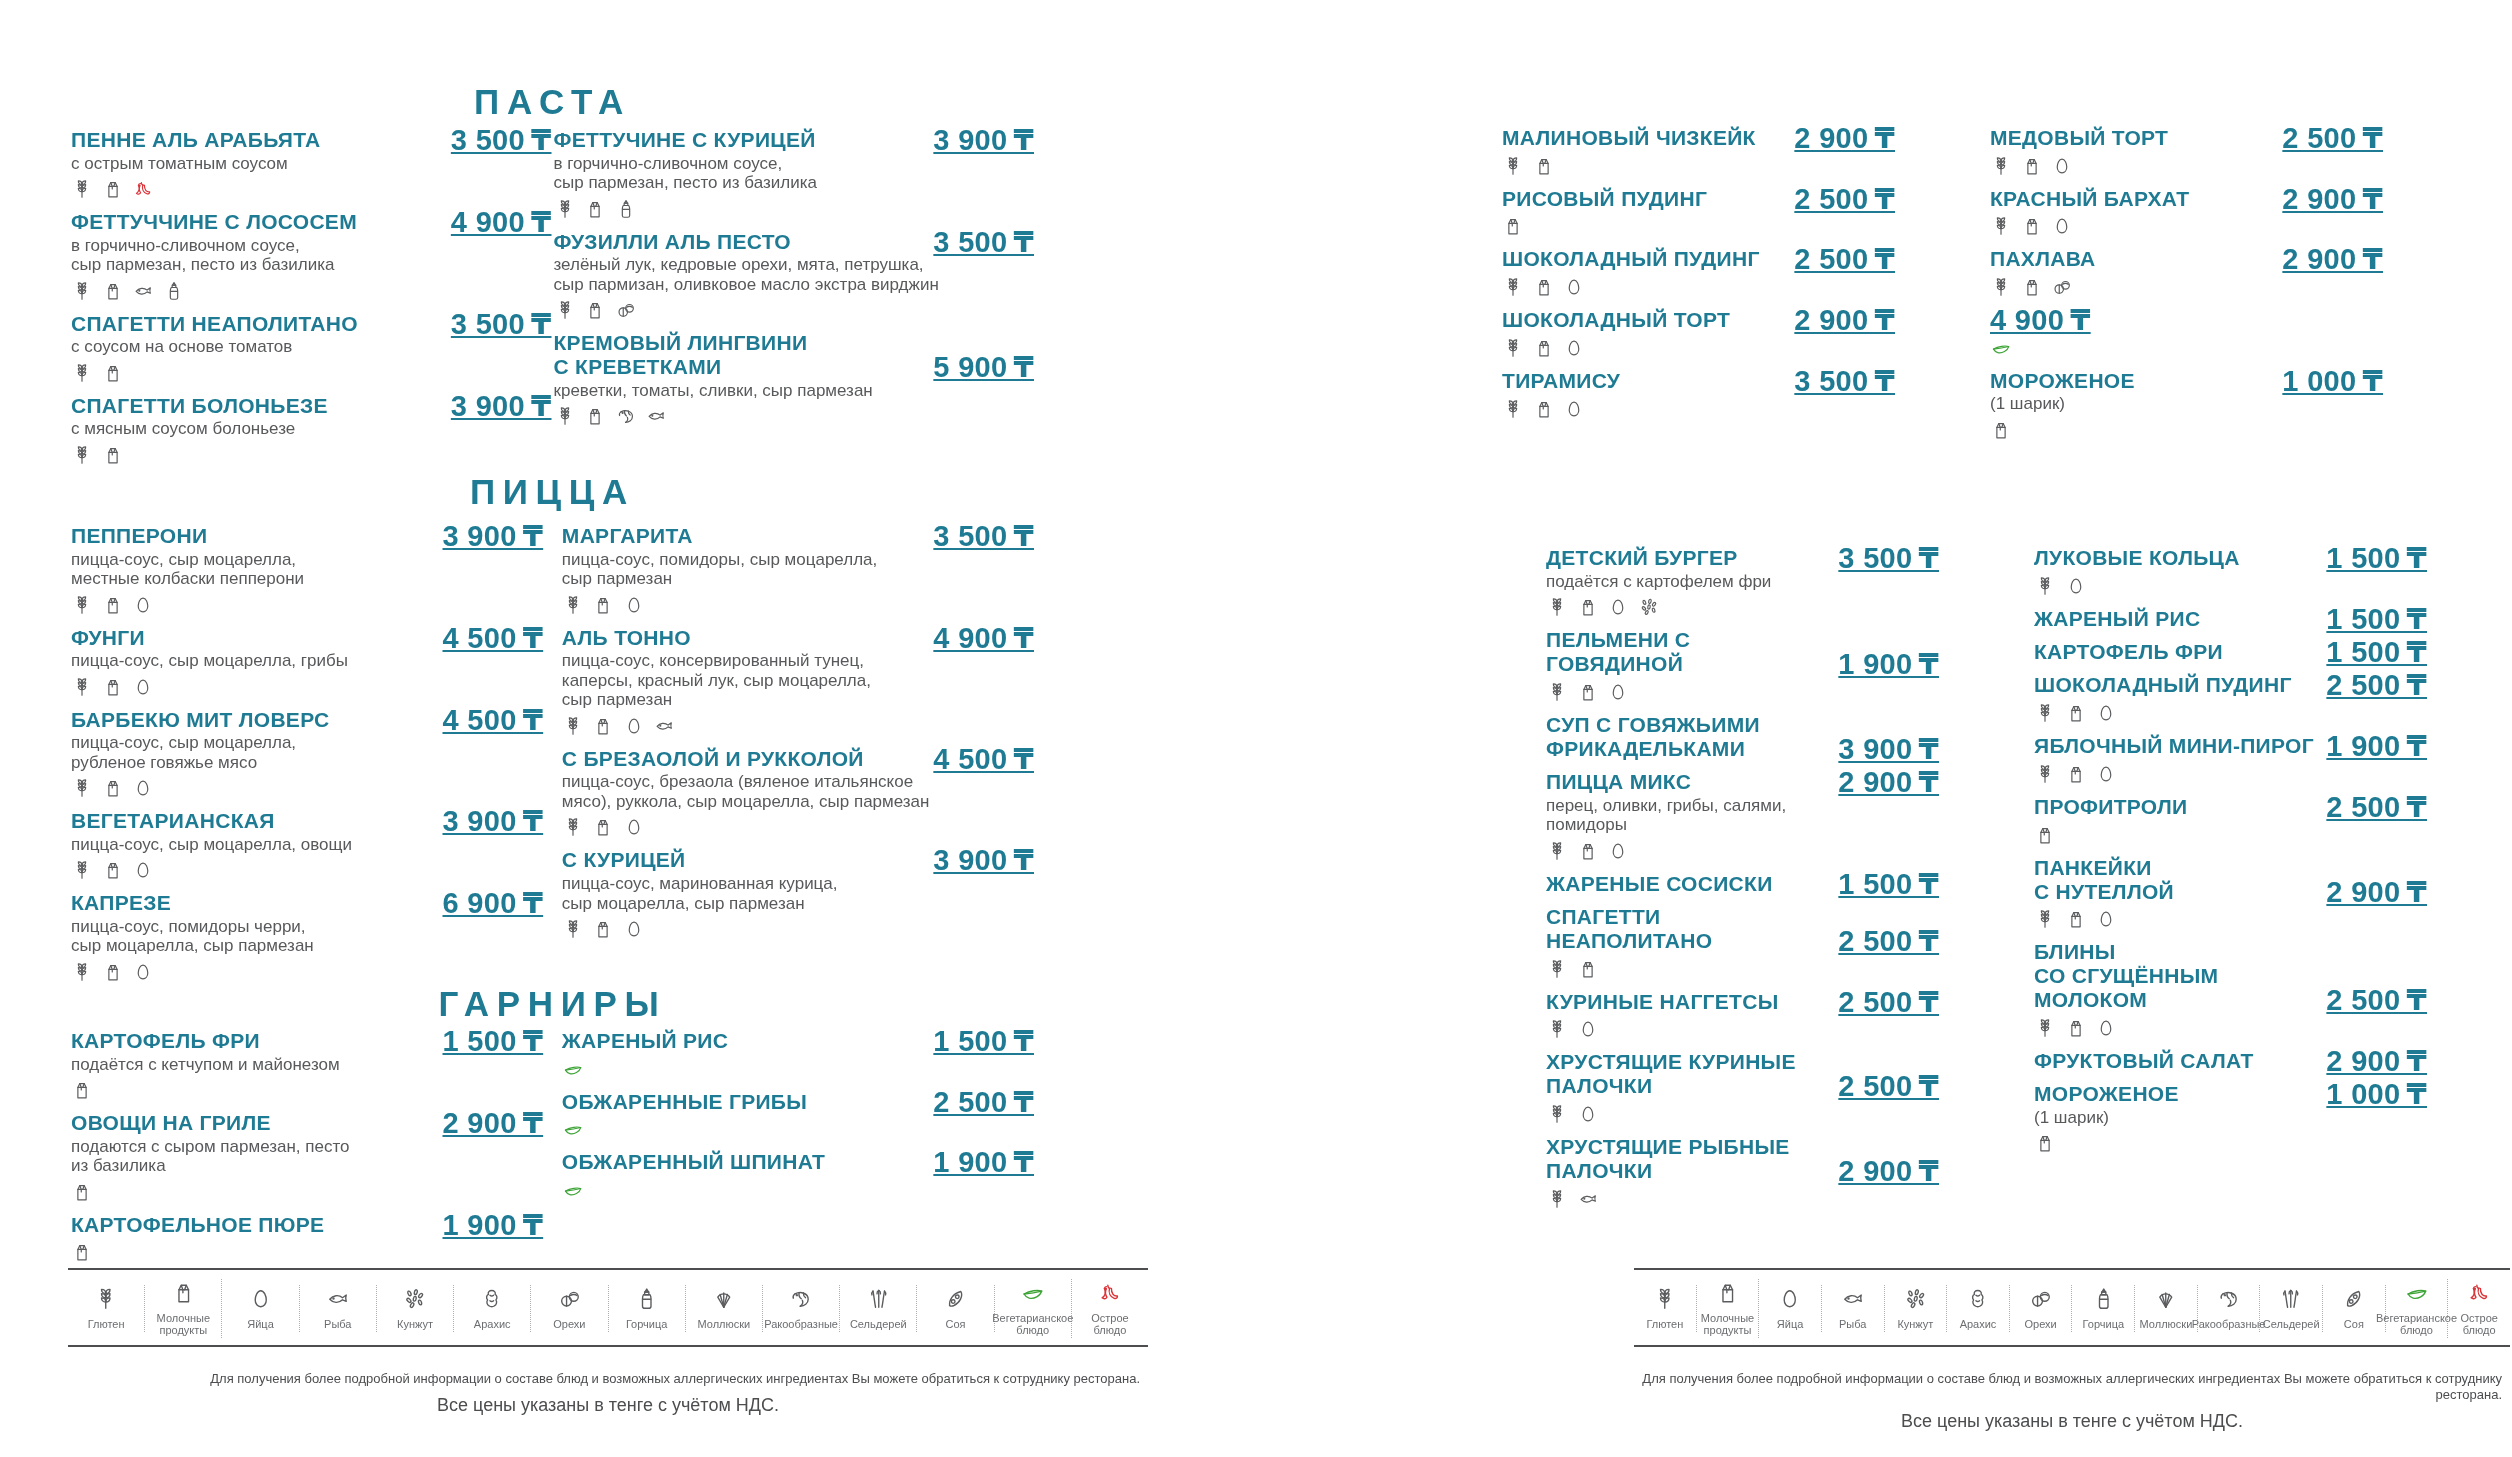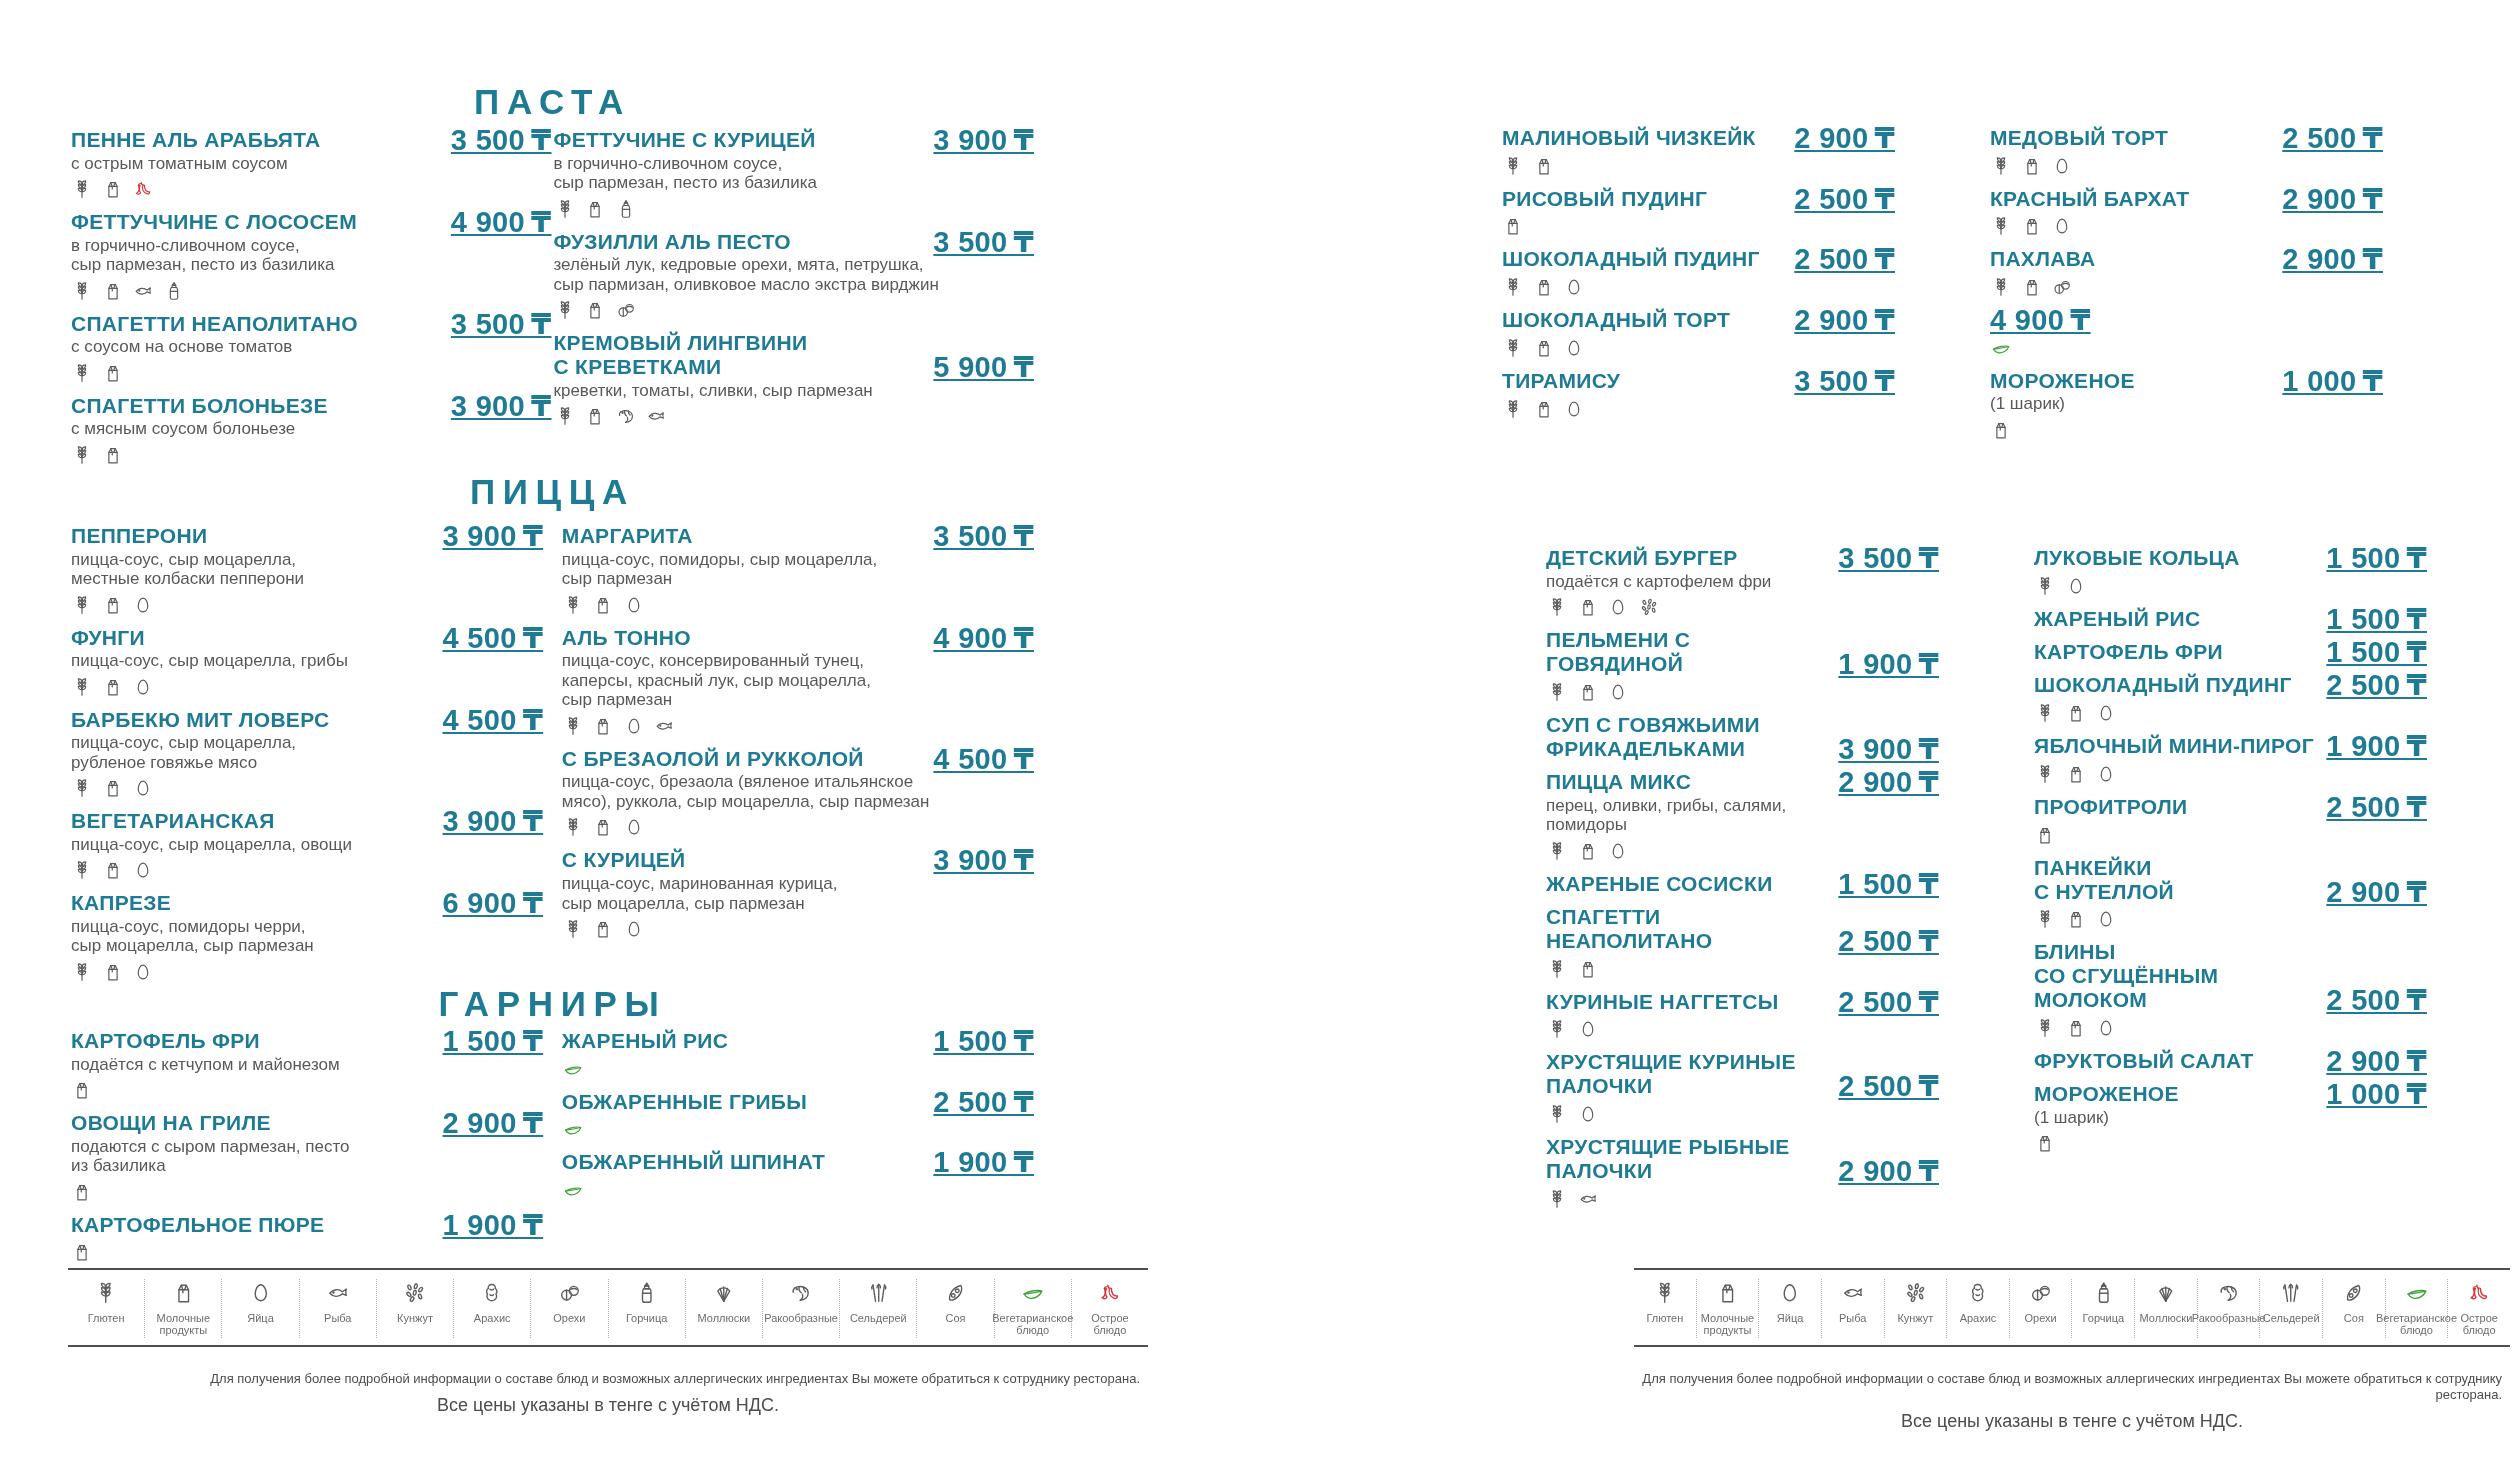--- a/index.html
+++ b/index.html
@@ -42,21 +42,21 @@
   .item-icons{display:flex;gap:8.5px;margin-top:4.3px;height:23px;align-items:center;}
   .item-icons span{display:block;height:22px;}
 
   svg.al{fill:none;stroke:var(--icon);stroke-width:1.3;stroke-linecap:round;stroke-linejoin:round;display:block;}
   svg.al.veg{stroke:var(--green);}
   svg.al.spicy{stroke:var(--red);}
 
   .legend{
     position:absolute;display:flex;
     border-top:2.6px solid var(--line);border-bottom:2.6px solid var(--line);
-    padding:8.5px 0 6.8px;box-sizing:border-box;
+    padding:8.5px 0 6.8px;box-sizing:border-box;align-items:center;
   }
   .legend-cell{
     flex:1;min-width:0;display:flex;flex-direction:column;align-items:center;
     gap:6px;border-right:1.7px dotted var(--dot);padding:1.7px 2.6px;
   }
   .legend-cell:last-child{border-right:none;}
   .legend-cell > span{display:block;height:25.5px;}
   .legend-label{font-size:11px;line-height:12.3px;color:#6B6D70;text-align:center;}
 
   .footer{position:absolute;text-align:center;color:#4C4D4F;}

